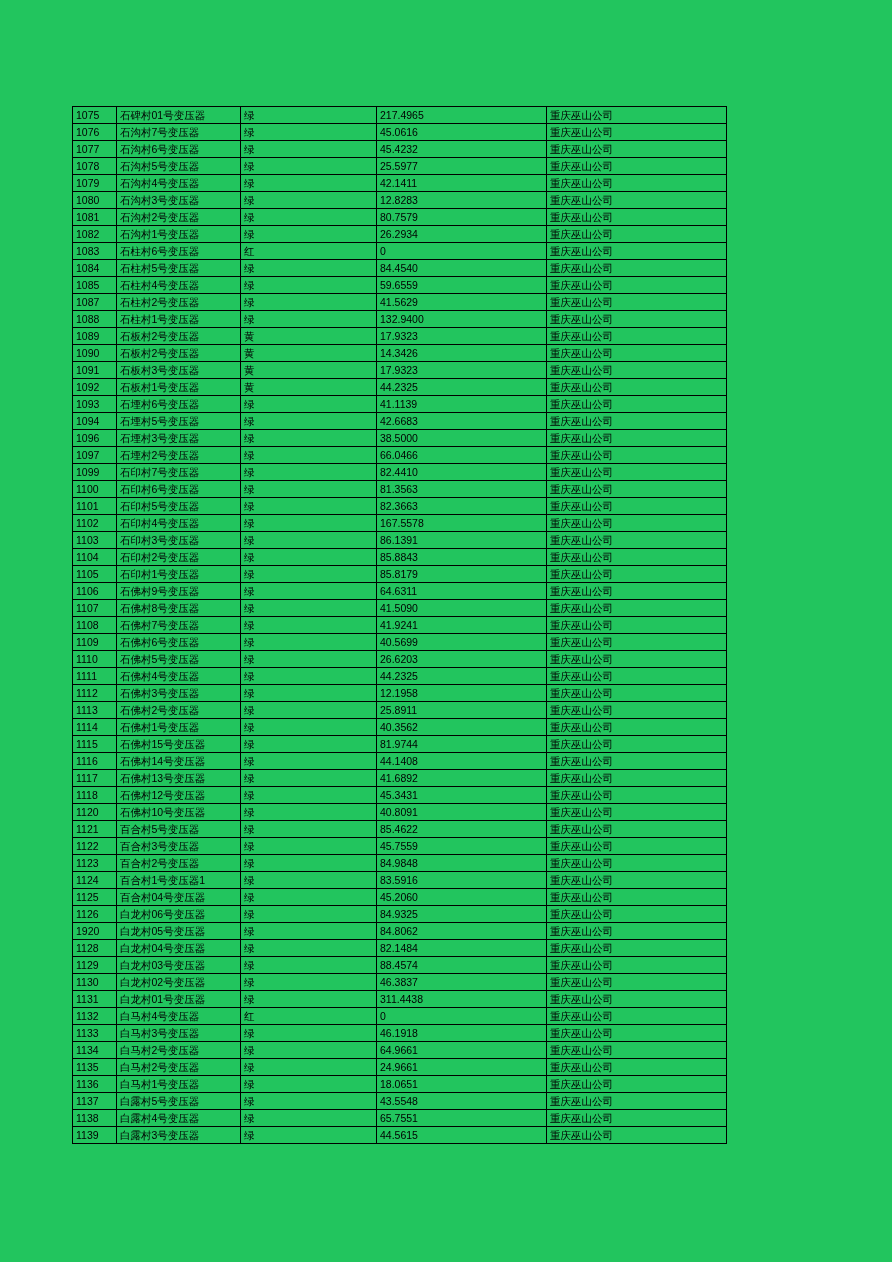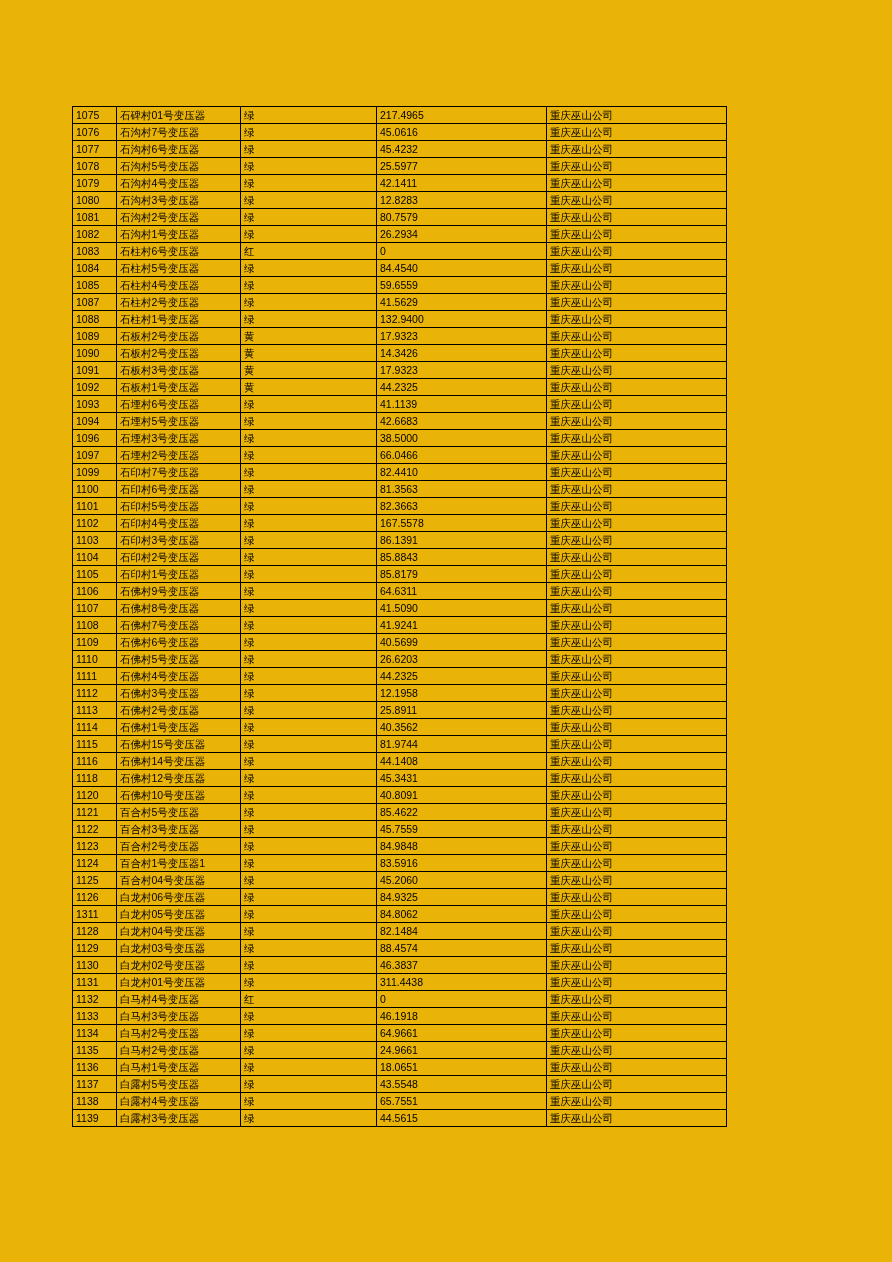--- a/index.html
+++ b/index.html
@@ -10,21 +10,21 @@
   body {
     width: 892px;
     height: 1262px;
     font-family: "Liberation Sans", sans-serif;
     color: #000000;
   }
   .page {
     position: relative;
     width: 892px;
     height: 1262px;
-    background: #eab308;
+    background: #22c55e;
     box-sizing: border-box;
   }
   .table-wrap {
     position: absolute;
     left: 72px;
     top: 106px;
     width: 654px;
   }
   table.data-table {
     border-collapse: collapse;
@@ -334,20 +334,27 @@
             <td class="company-cell">重庆巫山公司</td>
           </tr>
           <tr>
             <td class="id-cell">1116</td>
             <td class="name-cell">石佛村14号变压器</td>
             <td class="color-cell">绿</td>
             <td class="value-cell">44.1408</td>
             <td class="company-cell">重庆巫山公司</td>
           </tr>
           <tr>
+            <td class="id-cell">1117</td>
+            <td class="name-cell">石佛村13号变压器</td>
+            <td class="color-cell">绿</td>
+            <td class="value-cell">41.6892</td>
+            <td class="company-cell">重庆巫山公司</td>
+          </tr>
+          <tr>
             <td class="id-cell">1118</td>
             <td class="name-cell">石佛村12号变压器</td>
             <td class="color-cell">绿</td>
             <td class="value-cell">45.3431</td>
             <td class="company-cell">重庆巫山公司</td>
           </tr>
           <tr>
             <td class="id-cell">1120</td>
             <td class="name-cell">石佛村10号变压器</td>
             <td class="color-cell">绿</td>
@@ -390,21 +397,21 @@
             <td class="company-cell">重庆巫山公司</td>
           </tr>
           <tr>
             <td class="id-cell">1126</td>
             <td class="name-cell">白龙村06号变压器</td>
             <td class="color-cell">绿</td>
             <td class="value-cell">84.9325</td>
             <td class="company-cell">重庆巫山公司</td>
           </tr>
           <tr>
-            <td class="id-cell">1311</td>
+            <td class="id-cell">1920</td>
             <td class="name-cell">白龙村05号变压器</td>
             <td class="color-cell">绿</td>
             <td class="value-cell">84.8062</td>
             <td class="company-cell">重庆巫山公司</td>
           </tr>
           <tr>
             <td class="id-cell">1128</td>
             <td class="name-cell">白龙村04号变压器</td>
             <td class="color-cell">绿</td>
             <td class="value-cell">82.1484</td>

